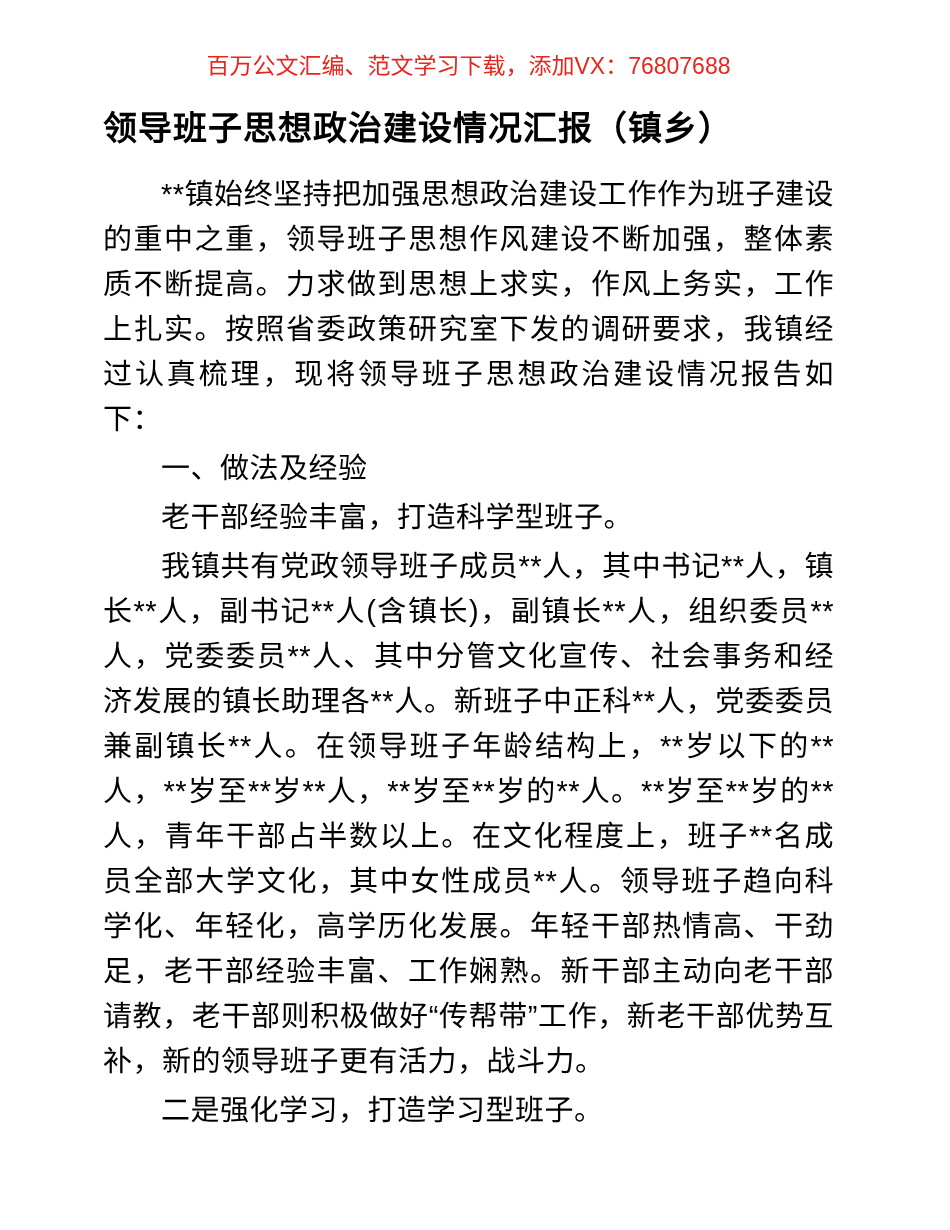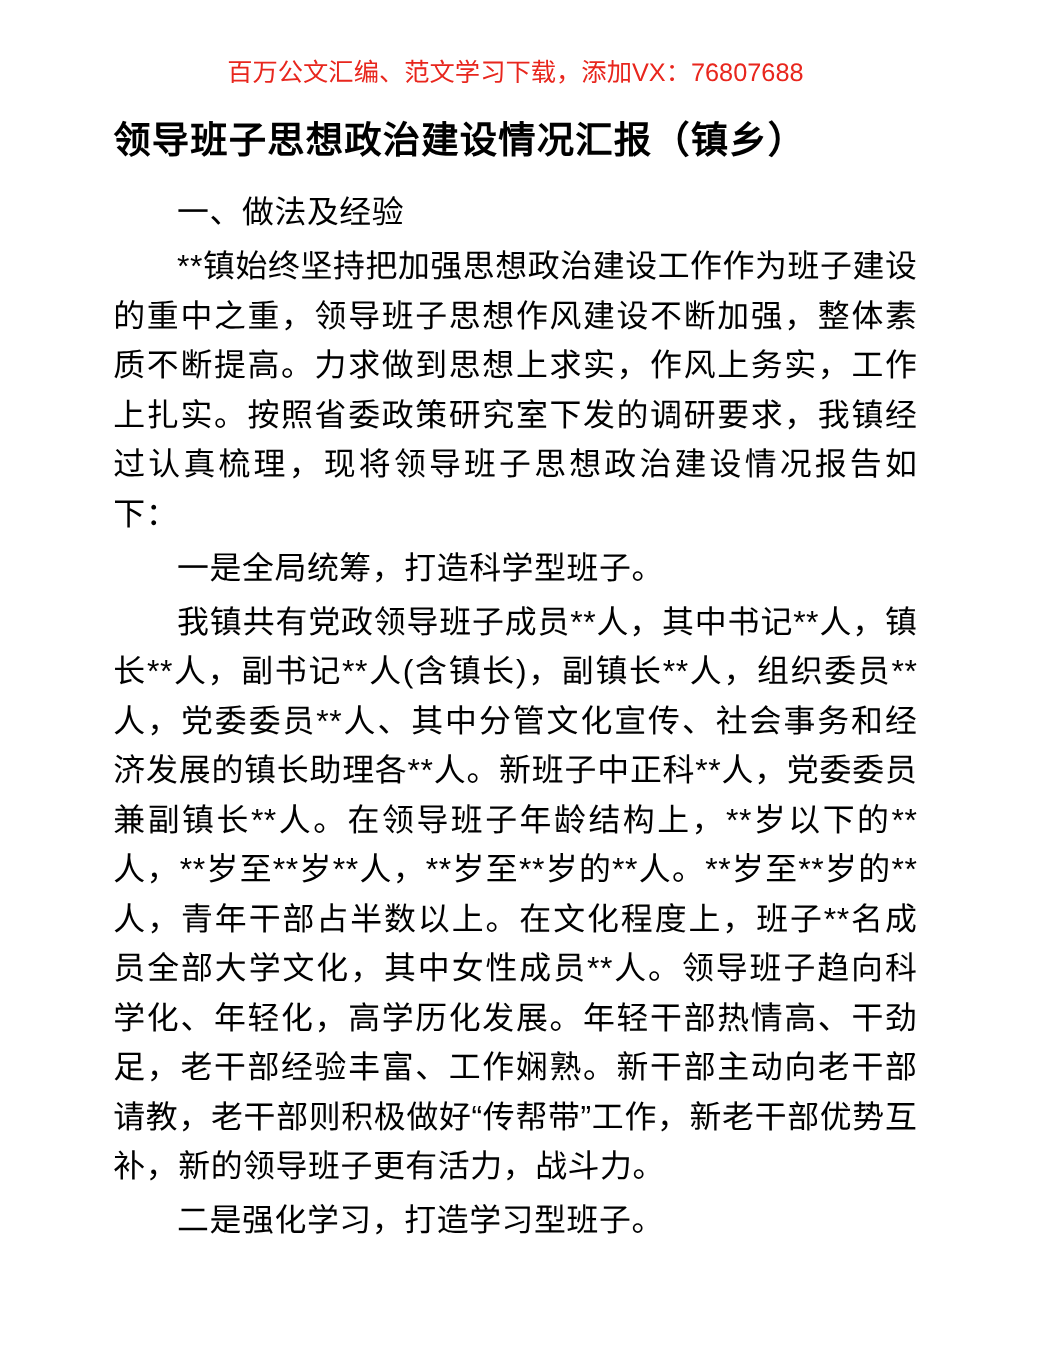--- a/index.html
+++ b/index.html
@@ -48,23 +48,23 @@
 </style>
 </head>
 <body>
 
 <div class="page">
 
   <div class="promo-banner">百万公文汇编、范文学习下载，添加VX：76807688</div>
 
   <h1 class="doc-title">领导班子思想政治建设情况汇报（镇乡）</h1>
 
+  <p class="para">**镇始终坚持把加强思想政治建设工作作为班子建设的重中之重，领导班子思想作风建设不断加强，整体素质不断提高。力求做到思想上求实，作风上务实，工作上扎实。按照省委政策研究室下发的调研要求，我镇经过认真梳理，现将领导班子思想政治建设情况报告如下：</p>
+
   <p class="para">一、做法及经验</p>
 
-  <p class="para">**镇始终坚持把加强思想政治建设工作作为班子建设的重中之重，领导班子思想作风建设不断加强，整体素质不断提高。力求做到思想上求实，作风上务实，工作上扎实。按照省委政策研究室下发的调研要求，我镇经过认真梳理，现将领导班子思想政治建设情况报告如下：</p>
-
-  <p class="para">一是全局统筹，打造科学型班子。</p>
+  <p class="para">老干部经验丰富，打造科学型班子。</p>
 
   <p class="para">我镇共有党政领导班子成员**人，其中书记**人，镇长**人，副书记**人(含镇长)，副镇长**人，组织委员**人，党委委员**人、其中分管文化宣传、社会事务和经济发展的镇长助理各**人。新班子中正科**人，党委委员兼副镇长**人。在领导班子年龄结构上，**岁以下的**人，**岁至**岁**人，**岁至**岁的**人。**岁至**岁的**人，青年干部占半数以上。在文化程度上，班子**名成员全部大学文化，其中女性成员**人。领导班子趋向科学化、年轻化，高学历化发展。年轻干部热情高、干劲足，老干部经验丰富、工作娴熟。新干部主动向老干部请教，老干部则积极做好“传帮带”工作，新老干部优势互补，新的领导班子更有活力，战斗力。</p>
 
   <p class="para">二是强化学习，打造学习型班子。</p>
 
 </div>
 
 </body></html>

